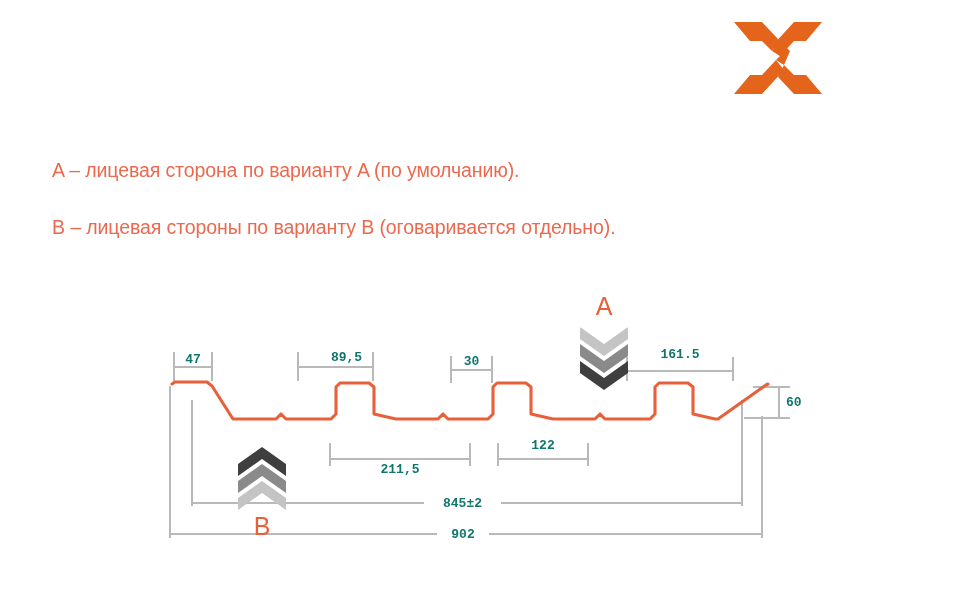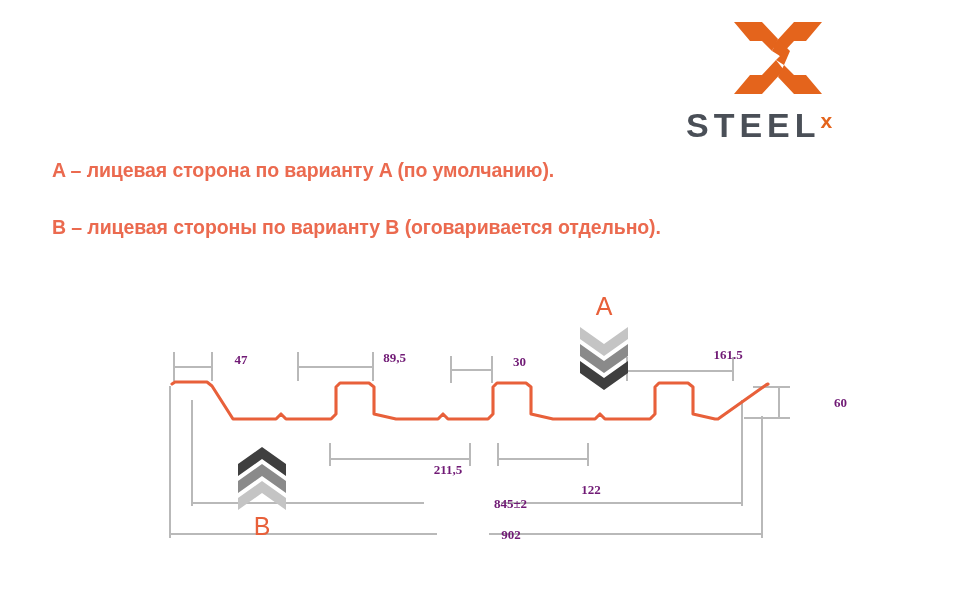--- a/index.html
+++ b/index.html
@@ -55,47 +55,46 @@
     vertical-align: 9px;
     letter-spacing: 0px;
   }
 
   
   .legend-line {
     position: absolute;
     left: 52px;
     font-family: "Liberation Sans", sans-serif;
     font-size: 19.5px;
-    font-weight: bold;
+    font-weight: normal;
     color: #eb6a4f;
     white-space: nowrap;
     letter-spacing: -0.1px;
   }
   #legend-a { top: 159px; }
   #legend-b { top: 216px; text-align: center; }
 
   
   #drawing {
     position: absolute;
     left: 0;
     top: 0;
     width: 970px;
     height: 597px;
   }
 
   
   .dim-label {
     position: absolute;
-    font-family: Liberation Serif, serif;
+    font-family: Liberation Mono, monospace;
     font-size: 13px;
     font-weight: bold;
-    color: #701a75;
+    color: #0f766e;
     white-space: nowrap;
     text-align: center;
-    margin-left: 48px;
   }
   .marker-letter {
     position: absolute;
     font-family: "Liberation Sans", sans-serif;
     font-size: 25px;
     font-weight: normal;
     color: #e8603a;
     white-space: nowrap;
     text-align: center;
   }
@@ -107,23 +106,20 @@
   <div id="logo-mark">
     <svg width="92" height="80" viewBox="0 0 92 80" xmlns="http://www.w3.org/2000/svg">
       <g fill="#e4641c">
         <path d="M2 4 L30 4 L46 21 L40 33 L30 23 L18 23 Z"></path>
         <path d="M90 4 L62 4 L40 28 L48 38 L62 23 L74 23 Z"></path>
         <path d="M2 76 L30 76 L52 52 L44 42 L30 57 L18 57 Z"></path>
         <path d="M90 76 L62 76 L46 59 L52 47 L62 57 L74 57 Z"></path>
         <path d="M40 33 L46 21 L58 33 L52 47 L44 42 L48 38 Z"></path>
       </g>
     </svg>
-  </div>
-  <div id="logo-wordmark">
-    <span class="logo-steel">STEEL</span><span class="logo-sup">x</span>
   </div>
 </div>
 
 <div class="legend-line" id="legend-a">A – лицевая сторона по варианту A (по умолчанию).</div>
 <div class="legend-line" id="legend-b">B – лицевая стороны по варианту B (оговаривается отдельно).</div>
 
 <div id="drawing">
   <svg width="970" height="597" viewBox="0 0 970 597" xmlns="http://www.w3.org/2000/svg">
 
     <g stroke="#b9b9b9" stroke-width="1.1" fill="none" shape-rendering="crispEdges">
@@ -226,18 +222,18 @@
 
   </svg>
 </div>
 
 <div class="dim-label" style="left:174px; top:352px; width:38px;">47</div>
 <div class="dim-label" style="left:298px; top:350px; width:75px;padding-left:11px;">89,5</div>
 <div class="dim-label" style="left:451px; top:354px; width:41px;">30</div>
 <div class="dim-label" style="left:627px; top:347px; width:106px;">161.5</div>
 <div class="dim-label" style="left:786px; top:395px; width:30px; text-align:left;">60</div>
 <div class="dim-label" style="left:330px; top:462px; width:140px;">211,5</div>
-<div class="dim-label" style="left:498px; top:482px; width:90px;">122</div>
+<div class="dim-label" style="left:498px; top:438px; width:90px;">122</div>
 <div class="dim-label" style="left:424px; top:496px; width:77px;">845±2</div>
 <div class="dim-label" style="left:437px; top:527px; width:52px;">902</div>
 
 <div class="marker-letter" style="left:589px; top:292px; width:30px;">A</div>
 <div class="marker-letter" style="left:247px; top:512px; width:30px;">B</div>
 
 </body></html>

